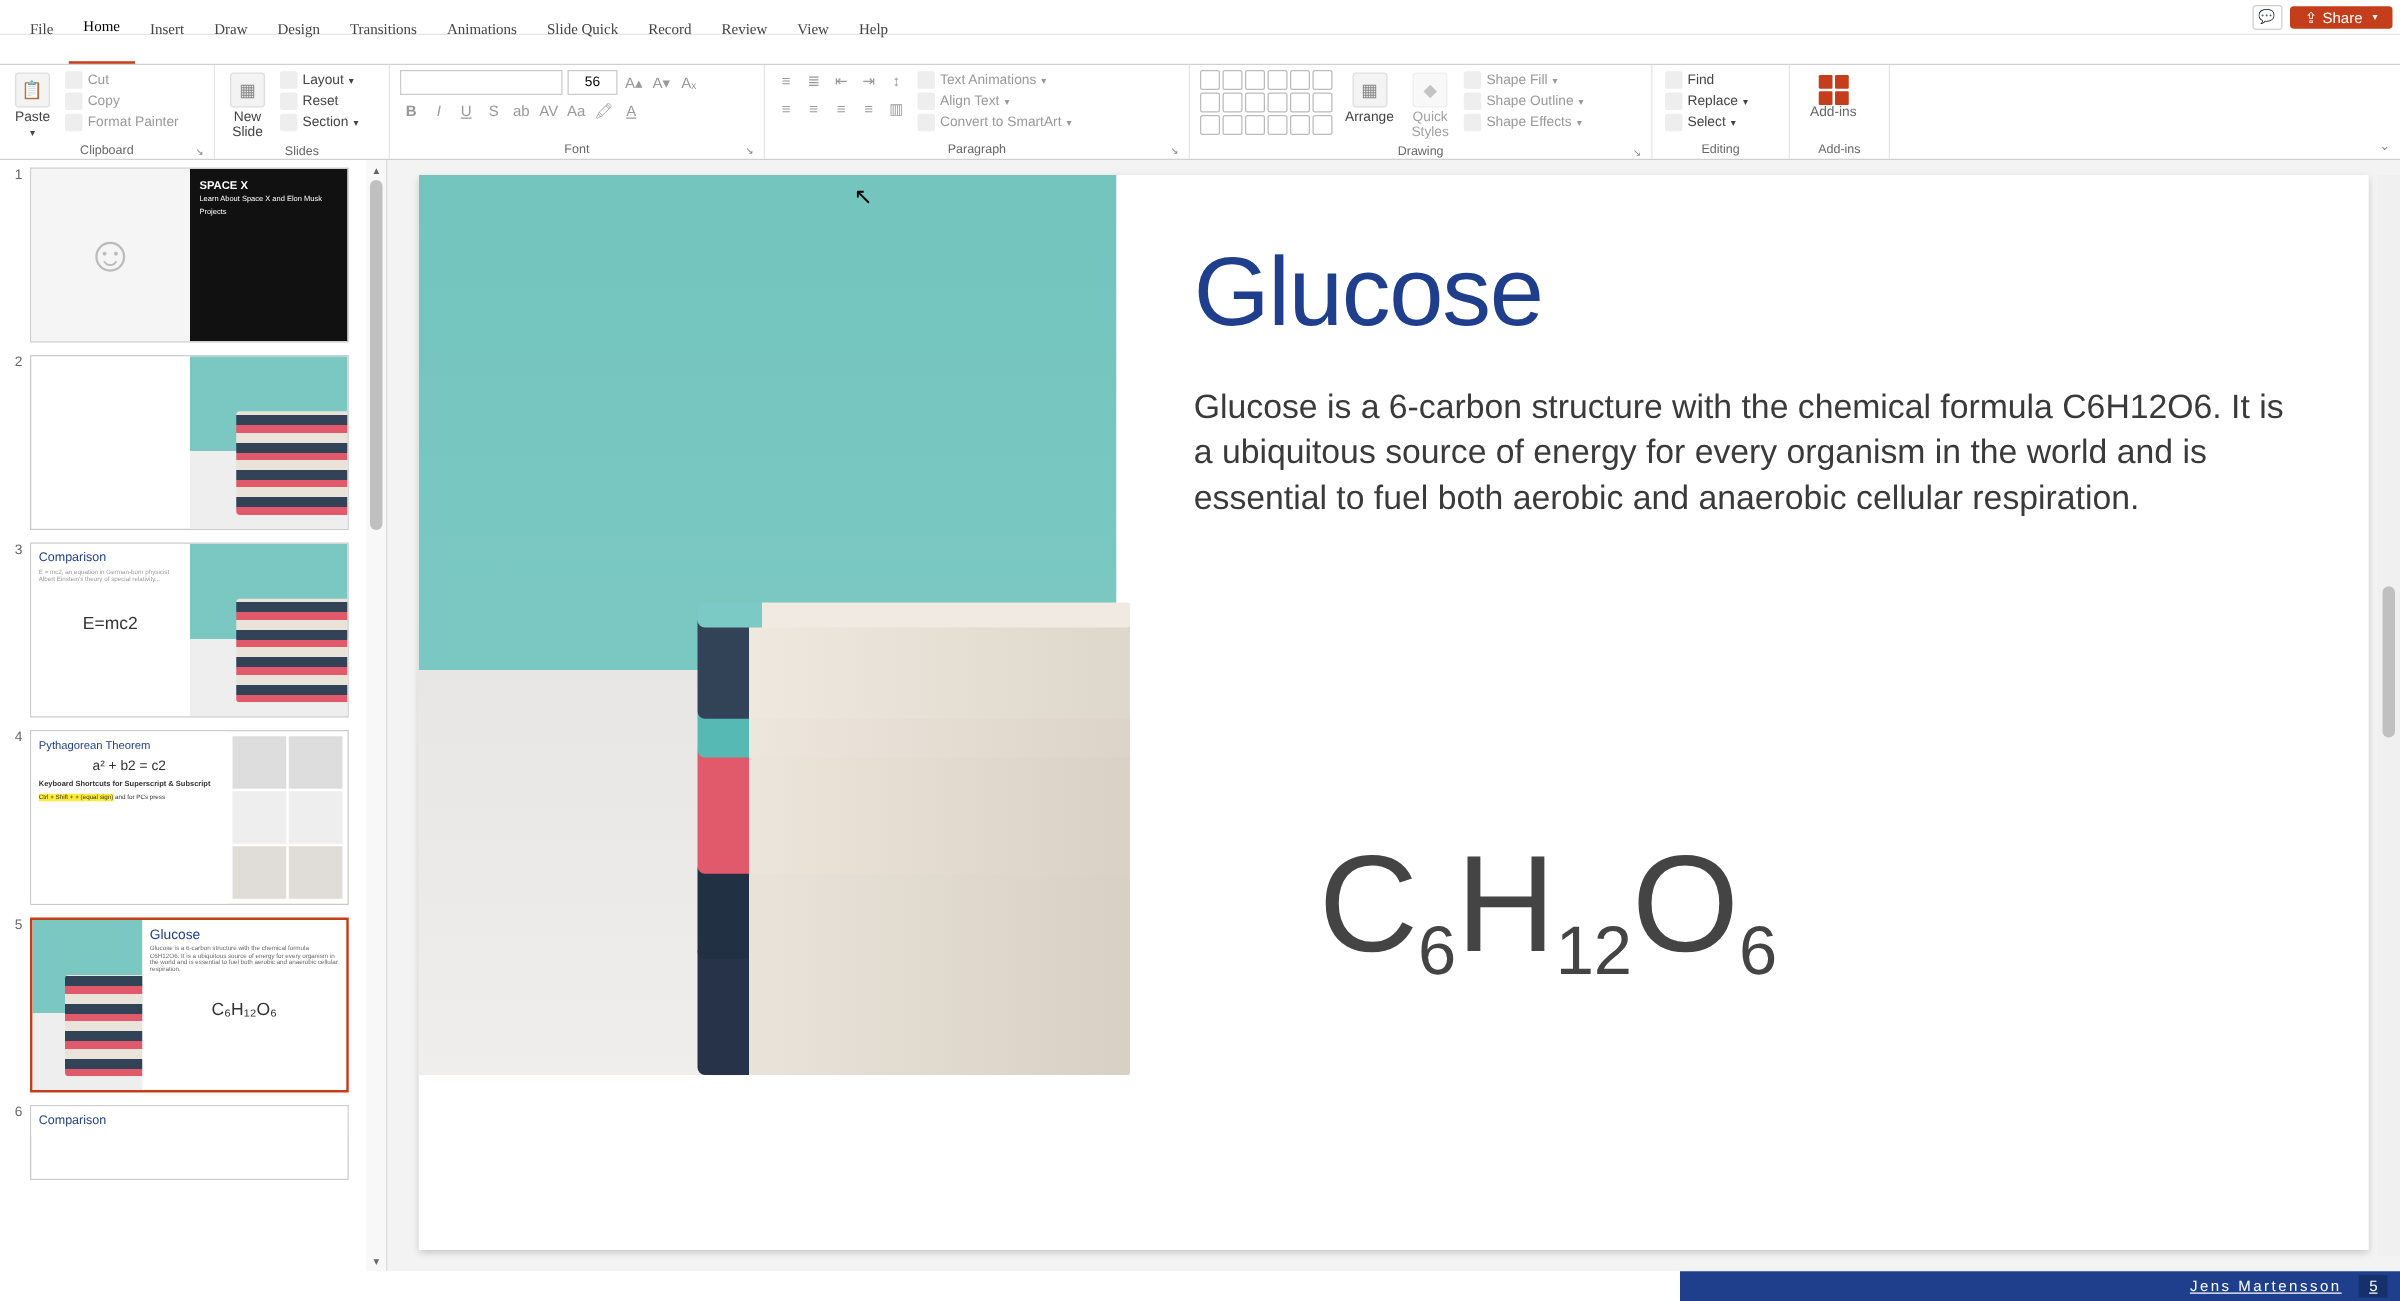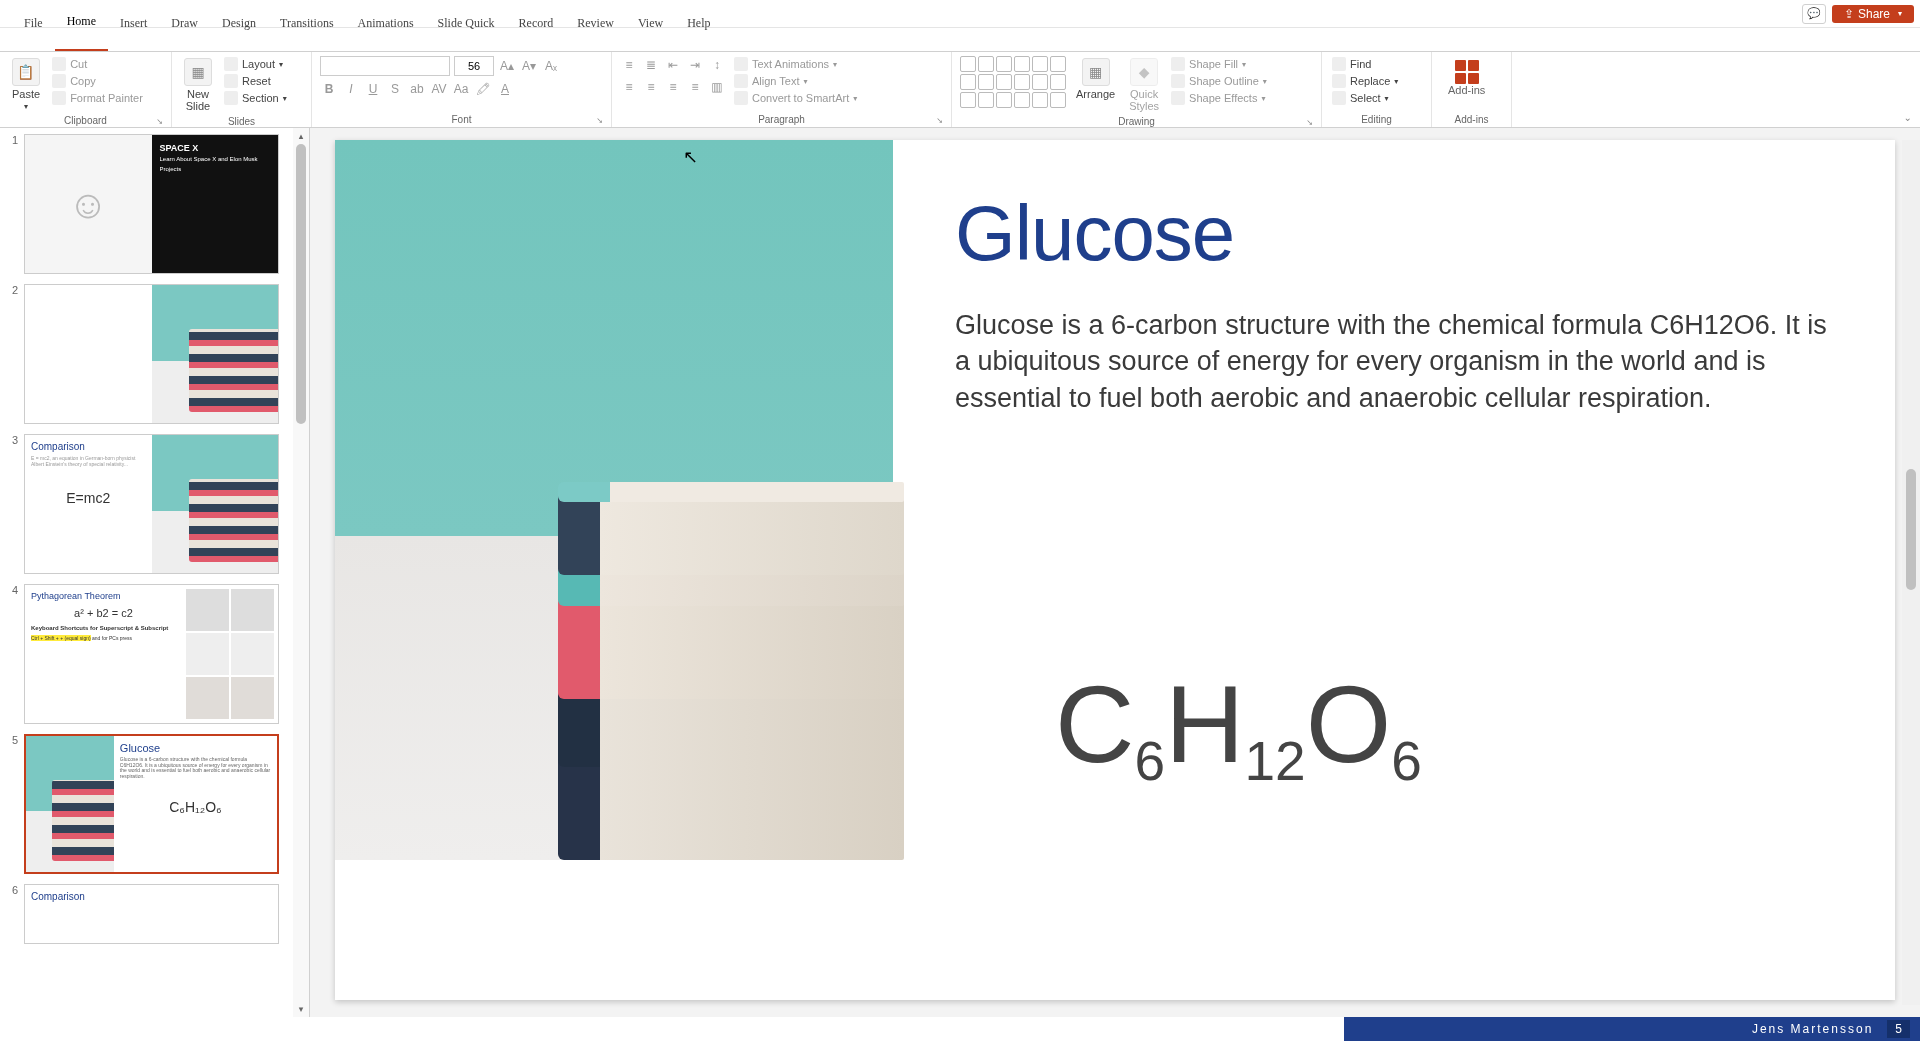--- a/index.html
+++ b/index.html
@@ -71,21 +71,21 @@
 .slide-title { font-size:78px; color:#1f3f8c; font-weight:400; font-family:'Century Gothic','Segoe UI',sans-serif; letter-spacing:-1px; margin-bottom:28px; }
 .slide-body { font-size:27px; line-height:1.35; color:#3a3a3a; font-family:'Century Gothic','Segoe UI',sans-serif; max-width:900px; }
 .slide-formula { position:absolute; left:720px; top:520px; font-size:110px; color:#444; font-family:'Century Gothic',sans-serif; }
 .slide-formula sub { font-size:55px; vertical-align:baseline; position:relative; top:18px; }
 .cursor-overlay { position:absolute; left:348px; top:6px; font-size:18px; pointer-events:none; }
 
 .editor-vscroll { position:absolute; right:0; top:12px; bottom:12px; width:18px; background:#f0f0f0; }
 .editor-vscroll .handle { position:absolute; top:38%; height:14%; width:10px; left:4px; background:#c0c0c0; border-radius:5px; }
 
 
-.statusbar { position:absolute; bottom:0; left:0; right:0; height:24px; background:linear-gradient(90deg, #fff 0 70%, #1f3f8c 70%); display:flex; align-items:center; justify-content:flex-end; gap:14px; padding:0 10px; font-size:12px; color:#fff; }
+.statusbar { position:absolute; bottom:0; left:0; right:0; height:24px; background:linear-gradient(90deg, #fff 0 70%, #1f3f8c 70%); display:flex; align-items:center; justify-content:flex-end; gap:14px; padding:0 10px; font-size:12px; color:#fff;text-decoration:underline; }
 .statusbar .author { letter-spacing:2px; }
 .statusbar .slidenum { background:#15306b; padding:2px 8px; }
 
 
 .mini-dark { background:#111; color:#fff; padding:8px; font-size:9px; }
 .mini-books { background:linear-gradient(180deg,#7bc8c2 55%, #eee 55%); position:relative; }
 .mini-books::after { content:""; position:absolute; bottom:8%; left:30%; width:70%; height:60%; background:repeating-linear-gradient(0deg,#e15a6c 0 6px,#324358 6px 14px,#e9e3da 14px 22px); border-radius:3px 0 0 3px; }
 .mini-white { background:#fff; padding:6px; font-size:8px; color:#333; }
 
 </style>

